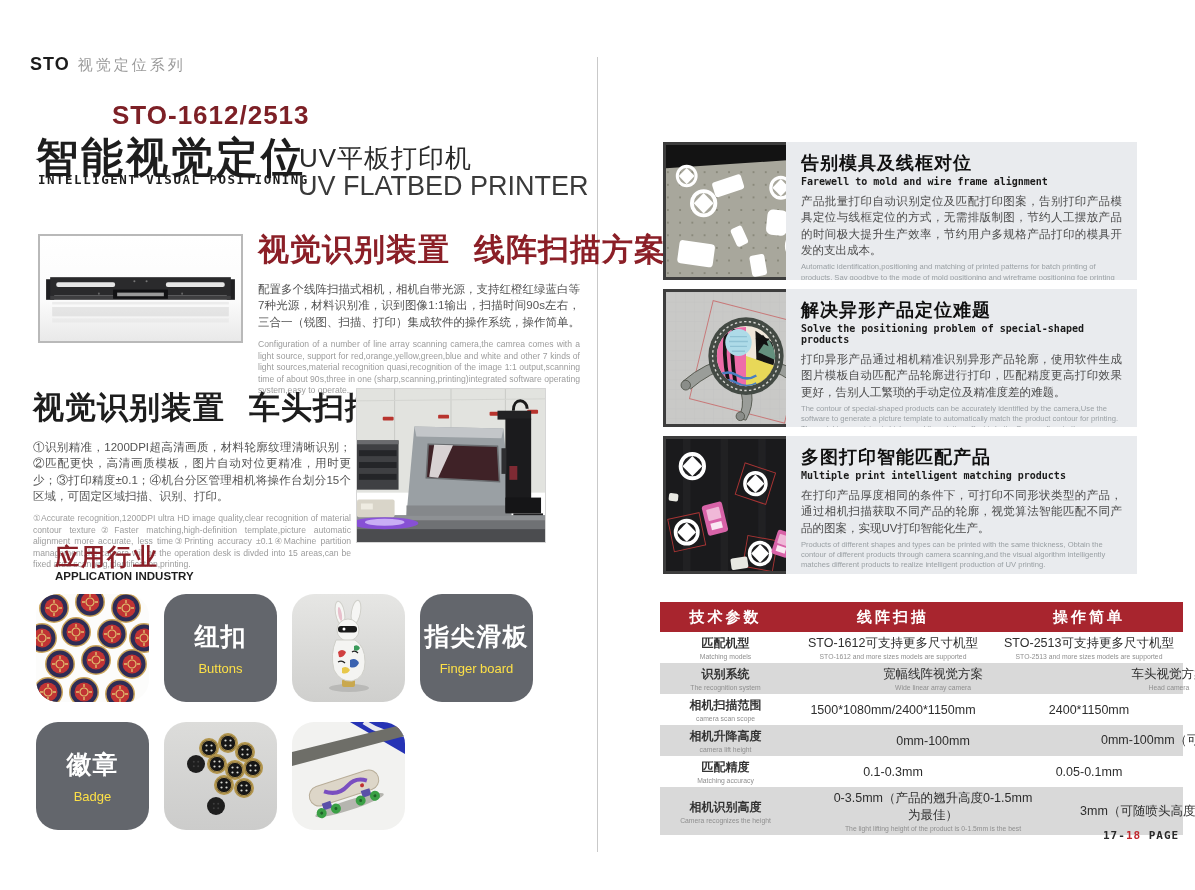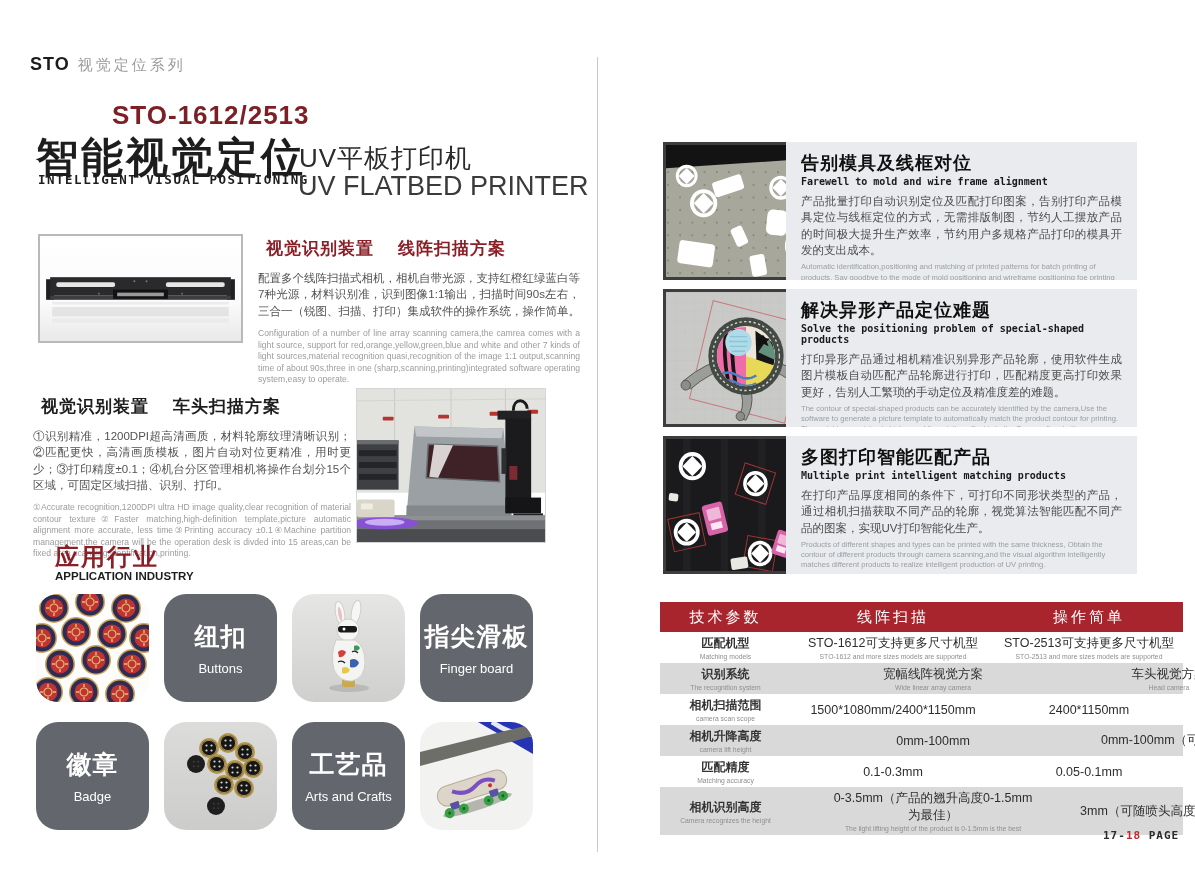--- a/index.html
+++ b/index.html
@@ -21,53 +21,53 @@
   .sub-en{position:absolute;left:298px;top:171px;font-size:27px;color:#3a3a3a;}
 
   
   .scanner-photo{position:absolute;left:38px;top:234px;width:205px;height:109px;
                  border:2px solid #b9b9b9;box-sizing:border-box;background:#fff;}
   .printer-photo{position:absolute;left:356px;top:388px;width:190px;height:155px;border:1px solid #d6d6d6;box-sizing:border-box;}
   .scanner-photo svg,.printer-photo svg,.feature-img svg,.tile svg{display:block;width:100%;height:100%;}
 
   
   .sec{position:absolute;}
-  .sec h2{margin:8px;font-size:17px;font-weight:bold;letter-spacing:1px;white-space:nowrap;}
+  .sec h2{margin:0;font-size:31px;font-weight:bold;letter-spacing:1px;white-space:nowrap;}
   .sec h2 .gap{display:inline-block;width:24px;}
   .sec .red{color:#8b1f27;}
   .sec .blk{color:#1d1d1d;}
   .sec .cn{margin:10px 0 0 0;font-size:11.5px;line-height:1.42;color:#525252;text-align:justify;}
   .sec .en{margin:9px 0 0 0;font-size:8.6px;line-height:1.34;color:#9c9c9c;text-align:justify;}
   .sec-line{left:258px;top:229px;width:322px;}
   .sec-head{left:33px;top:387px;width:318px;}
 
   
   .app-title-cn{position:absolute;left:55px;top:541px;font-size:24px;font-weight:bold;color:#8b1f27;letter-spacing:2px;}
   .app-title-en{position:absolute;left:55px;top:570px;font-size:11.5px;font-weight:bold;color:#1d1d1d;}
   .tiles{position:absolute;left:36px;top:594px;display:grid;grid-template-columns:repeat(4,113px);
          grid-auto-rows:108px;column-gap:15px;row-gap:20px;}
   .tile{border-radius:22px;overflow:hidden;position:relative;}
   .tile.label{background:#63666c;display:flex;flex-direction:column;align-items:center;justify-content:center;}
   .tile.label .t-cn{color:#fff;font-size:25px;font-weight:bold;letter-spacing:1px;}
-  .tile.label .t-en{color:#ffffff;font-size:13px;margin-top:8px;}
+  .tile.label .t-en{color:#fde047;font-size:13px;margin-top:8px;}
 
   
   .feature-img{position:absolute;left:663px;width:166px;height:138px;border:3px solid #3d3d3d;box-sizing:border-box;}
   .feature-panel{position:absolute;left:786px;width:351px;height:138px;background:#e9ebee;
                  box-sizing:border-box;padding:9px 15px 0 15px;overflow:hidden;}
   .feature-panel h3{margin:0;font-size:18px;font-weight:bold;color:#101010;letter-spacing:1px;}
   .feature-panel .f-sub{font-size:10px;font-weight:bold;color:#1a1a1a;font-family:"DejaVu Sans Mono",monospace;margin-top:1px;}
   .feature-panel .f-cn{margin:6px 0 0 0;font-size:11.5px;line-height:1.42;color:#4c4c4c;text-align:justify;}
   .feature-panel .f-en{margin:4px 0 0 0;font-size:7.6px;line-height:1.35;color:#9aa0a4;}
   .fb1{top:142px;} .fb2{top:289px;} .fb3{top:436px;}
 
   
   .spec-table{position:absolute;left:660px;top:602px;width:523px;}
   .spec-head{display:grid;grid-template-columns:131px 204px 188px;height:30px;background:#a8252e;
-             color:#fff;font-weight:normal;font-size:15px;letter-spacing:3px;align-items:center;text-align:center;}
+             color:#fff;font-weight:bold;font-size:15px;letter-spacing:3px;align-items:center;text-align:center;}
   .spec-row{display:grid;grid-template-columns:131px 204px 188px;text-align:center;padding:3px 0;}
   .spec-row.alt{background:#d9d9d9;gap:40px;}
   .cell{display:flex;flex-direction:column;justify-content:center;}
   .c-cn{font-size:12px;font-weight:600;color:#333;}
   .c-val{font-size:12.5px;color:#2e2e2e;}
   .c-en{font-size:6.8px;color:#8f8f8f;margin-top:1px;}
   .c-en:empty{display:none;}
 
   
   .page-num{position:absolute;left:1103px;top:829px;font-size:11px;font-weight:bold;
@@ -275,24 +275,20 @@
         <use href="#gbtn" x="53" y="42"></use>
           <use href="#gbtn" x="71" y="48"></use>
           <use href="#gbtn" x="89" y="46"></use>
         <use href="#gbtn" x="60" y="63"></use>
           <use href="#gbtn" x="80" y="66"></use>
         <use href="#kbtn" x="32" y="42"></use>
           <use href="#kbtn" x="52" y="84"></use>
       </svg>
     </div>
 
-    <div class="tile label">
-      <div class="t-cn">工艺品</div>
-      <div class="t-en">Arts and Crafts</div>
-    </div>
 
     <div class="tile">
       <svg viewBox="0 0 113 108" preserveAspectRatio="none">
         <rect width="113" height="108" fill="#f2f2f0"></rect>
         <path d="M58 0 H113 V32 Z" fill="#2633b5"></path>
         <path d="M72 0 Q92 14 113 12" stroke="#e8e8ee" stroke-width="5" fill="none"></path>
         <path d="M104 5 l5 -2 l-1 5 Z" fill="#c03030"></path>
         <path d="M0 30 L113 2 L113 14 L0 44 Z" fill="#6e6e68"></path>
         <g transform="translate(52,66) rotate(-18)">
           <ellipse cx="0" cy="18" rx="36" ry="5" fill="#b5b5af"></ellipse>

